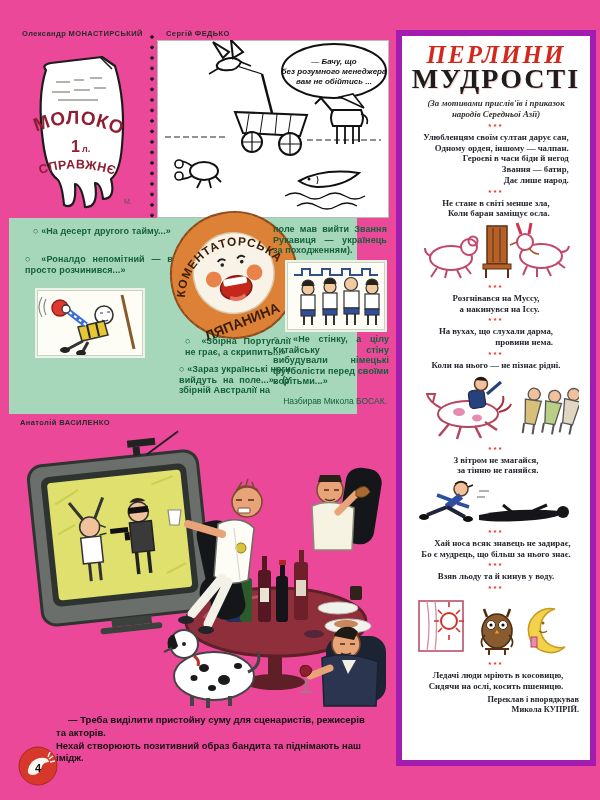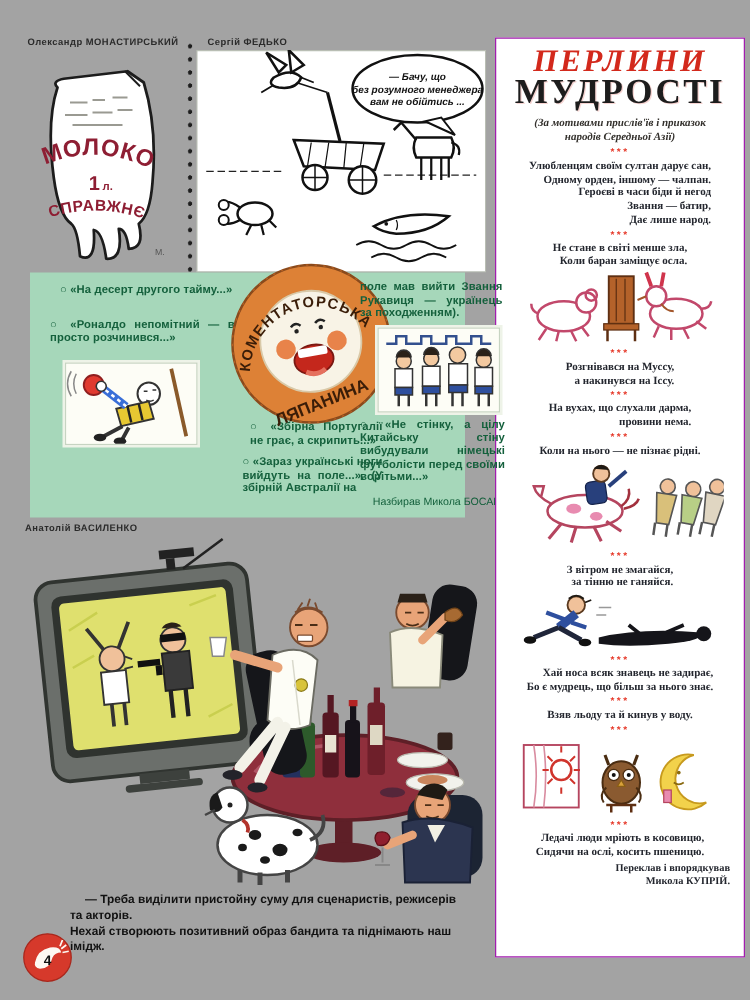--- a/index.html
+++ b/index.html
@@ -1,39 +1,39 @@
 <!DOCTYPE html>
 <html><head>
 <meta charset="utf-8">
 <style>
   html,body{margin:0;padding:0;background:#e9ece5;}
-  #page{position:relative;width:600px;height:800px;background:#a3a3a3;overflow:hidden;
+  #page{position:relative;width:600px;height:800px;background:#ec4899;overflow:hidden;
         font-family:"Liberation Sans",sans-serif;}
   .artist{position:absolute;font-size:7.5px;font-weight:700;color:#2b2b2b;letter-spacing:.4px;}
   
   #perforation{position:absolute;left:149px;top:32px;width:7px;height:188px;
     background-image:radial-gradient(circle at 3px 5px,#1d1d1d 1.6px,transparent 1.9px);
     background-size:7px 10.5px;background-repeat:repeat-y;}
   
-  #green-block{position:absolute;left:24px;top:218px;width:348px;height:196px;background:#a6d7ba;}
+  #green-block{position:absolute;left:9px;top:218px;width:348px;height:196px;background:#a6d7ba;}
   .q{position:absolute;font-size:9px;font-weight:700;color:#14603c;line-height:1.18;
      text-align:justify;letter-spacing:.1px;}
   .frame-cartoon{position:absolute;background:#fdfdf6;border:1px solid #c7d4c2;box-shadow:0 0 0 2px #eef3e8;}
   #badge-wrap{position:absolute;left:160px;top:-8px;width:130px;height:130px;transform:rotate(-10deg);z-index:1;}
   .q.layer2{z-index:2;}
   #green-credit{position:absolute;font-size:8.5px;font-weight:400;color:#14603c;text-align:right;}
   
   #tv-cartoon{position:absolute;left:8px;top:428px;width:382px;height:282px;}
   #caption{position:absolute;left:56px;top:714px;width:318px;font-size:9.5px;font-weight:700;
            color:#111;line-height:1.35;}
   #caption .ln1{text-indent:12px;}
   #page-badge{position:absolute;left:18px;top:746px;width:40px;height:40px;}
   
   #pearls{position:absolute;left:396px;top:30px;width:200px;height:736px;box-sizing:border-box;
-          background:#fff;border:1px solid #a21caf;display:flex;flex-direction:column;
+          background:#fff;border:6px solid #a21caf;display:flex;flex-direction:column;
           align-items:center;padding:6px 5px 4px;overflow:hidden;}
   #pearls-title1{font-family:"Liberation Serif",serif;font-style:italic;font-weight:700;
      font-size:25px;color:#d3291c;letter-spacing:2px;line-height:1;}
   #pearls-title2{font-family:"Liberation Serif",serif;font-weight:700;font-size:28px;color:#1d1d1d;
      letter-spacing:2px;line-height:1;margin-top:-2px;text-shadow:1px 1px 0 #d3291c33;}
   #pearls-sub{font-family:"Liberation Serif",serif;font-style:italic;font-weight:700;font-size:8.8px;
      color:#33302c;text-align:center;white-space:pre-line;line-height:1.25;margin-top:5px;}
   .sep{color:#e53222;font-weight:700;font-size:8px;letter-spacing:2px;line-height:1;margin:3px 0 1px;}
   .poem{font-family:"Liberation Serif",serif;font-weight:700;font-size:8.8px;color:#23262e;
      text-align:right;white-space:pre-line;line-height:1.22;}

